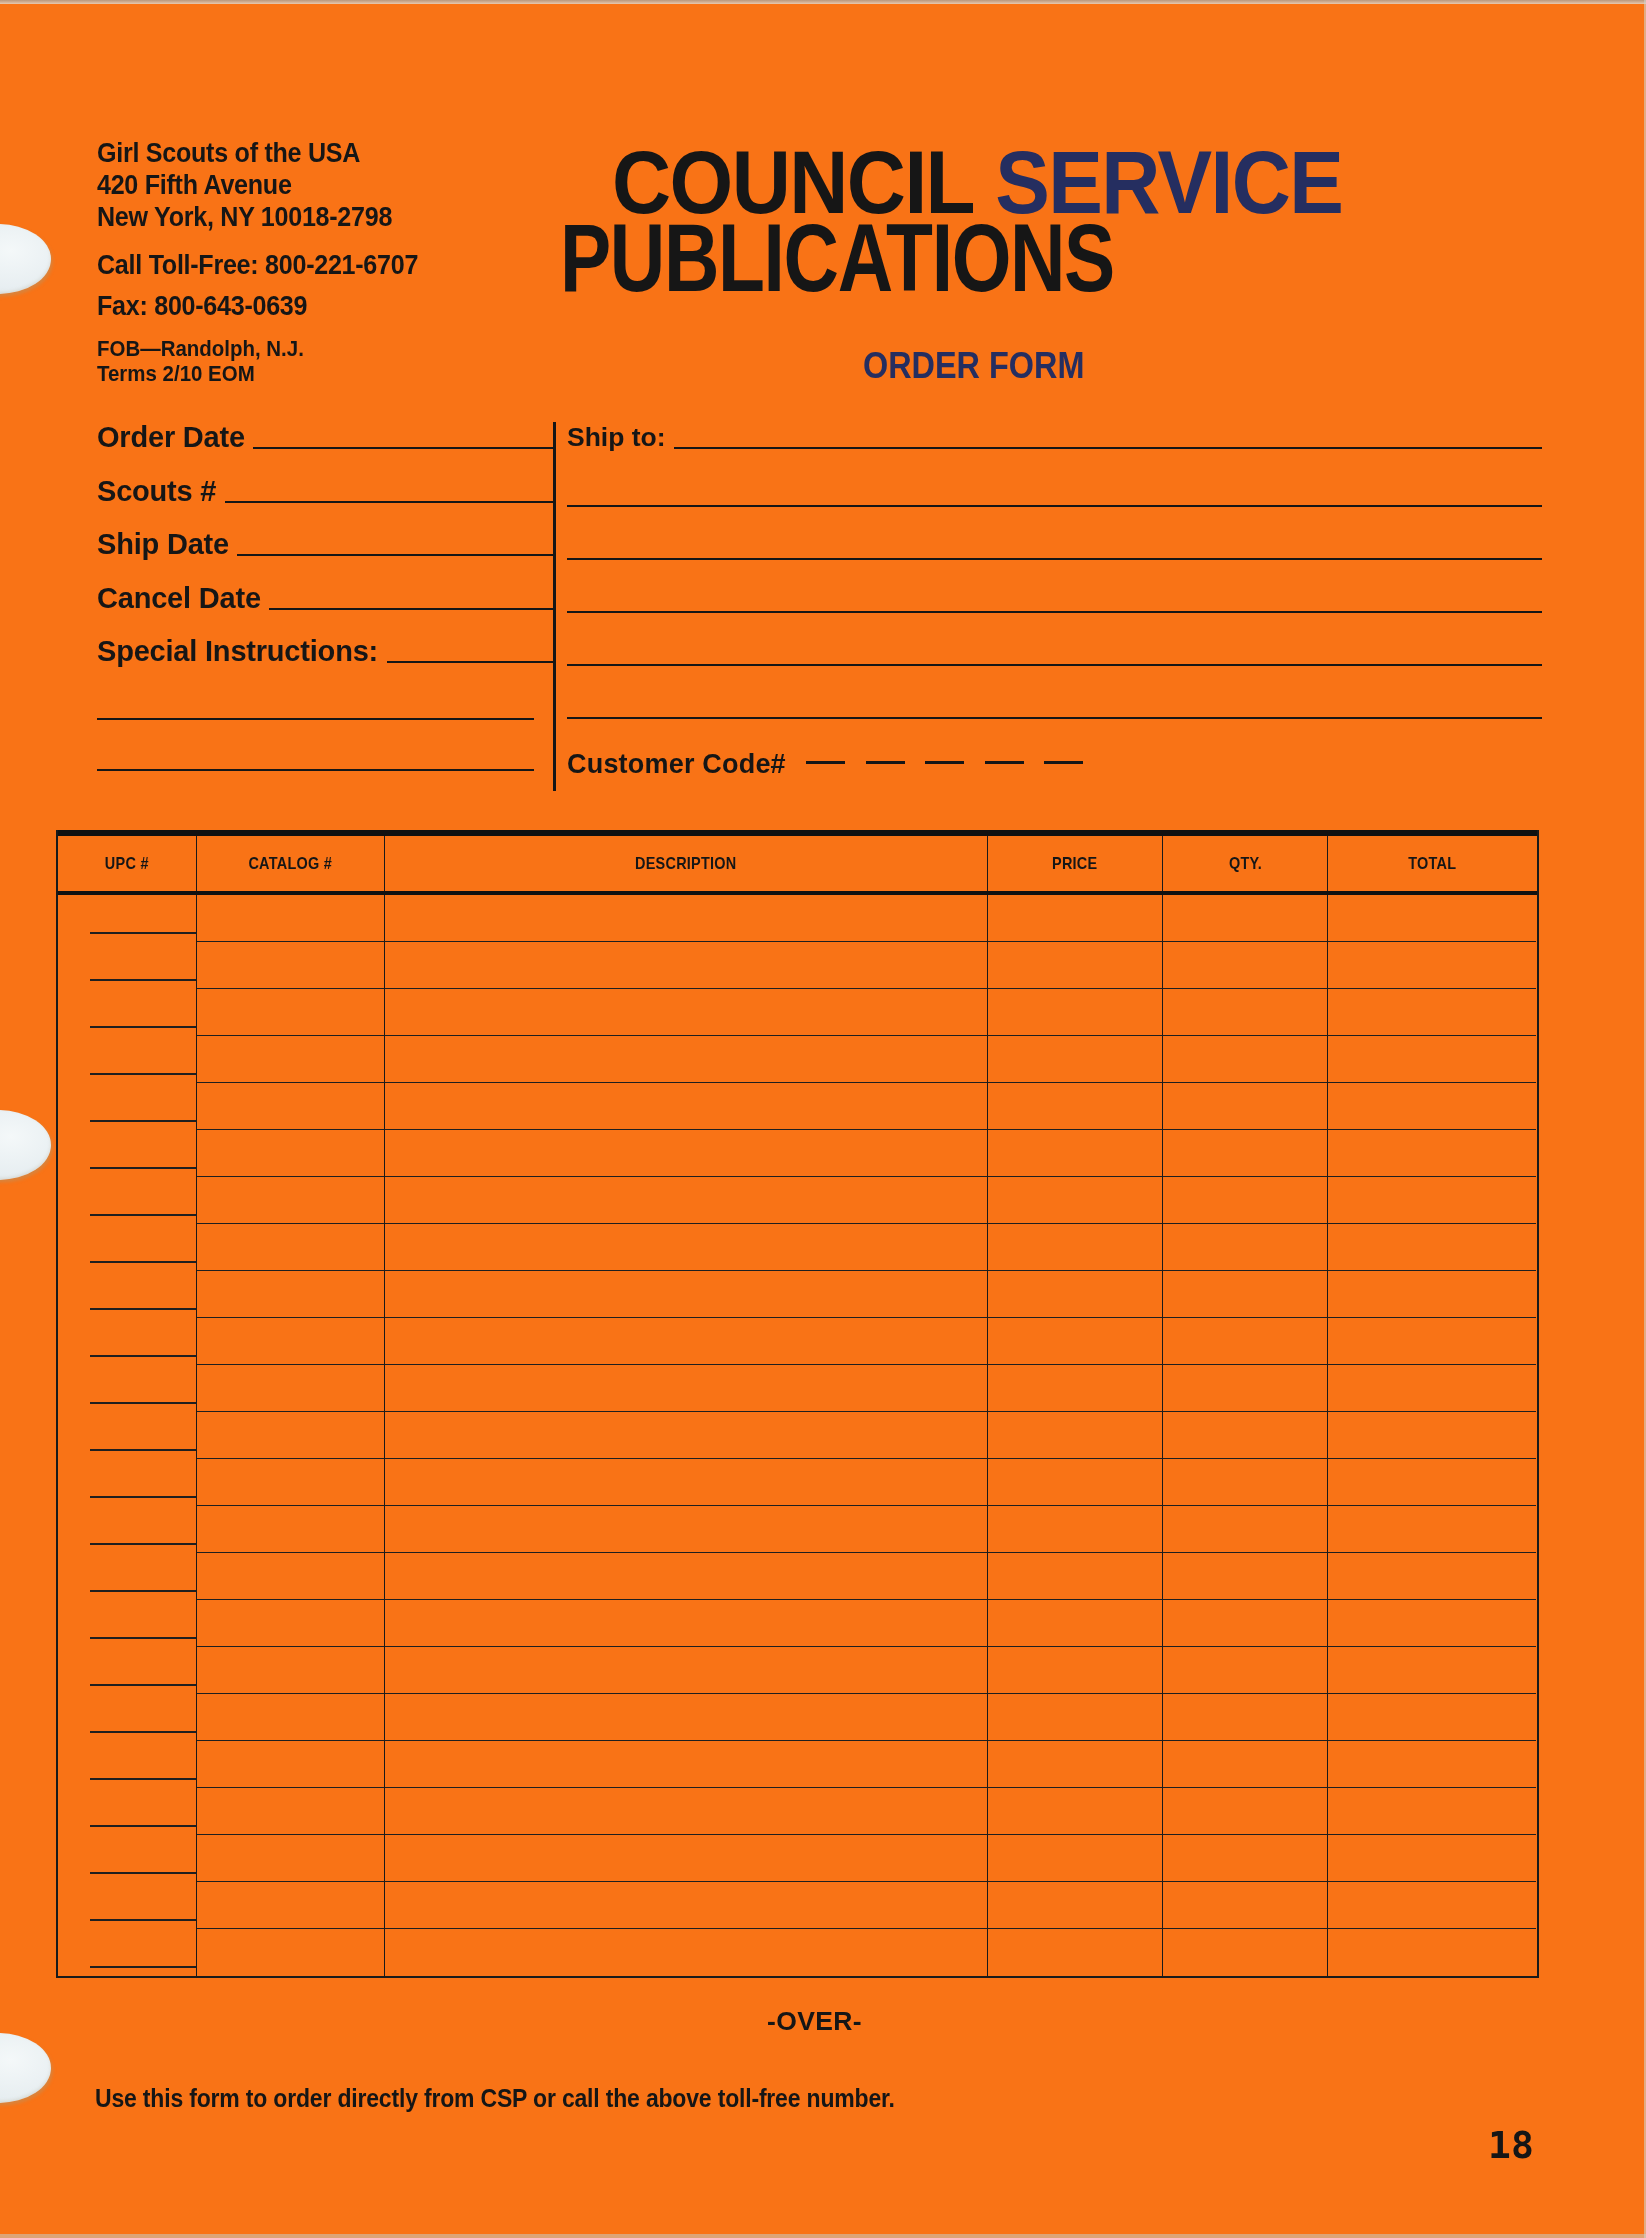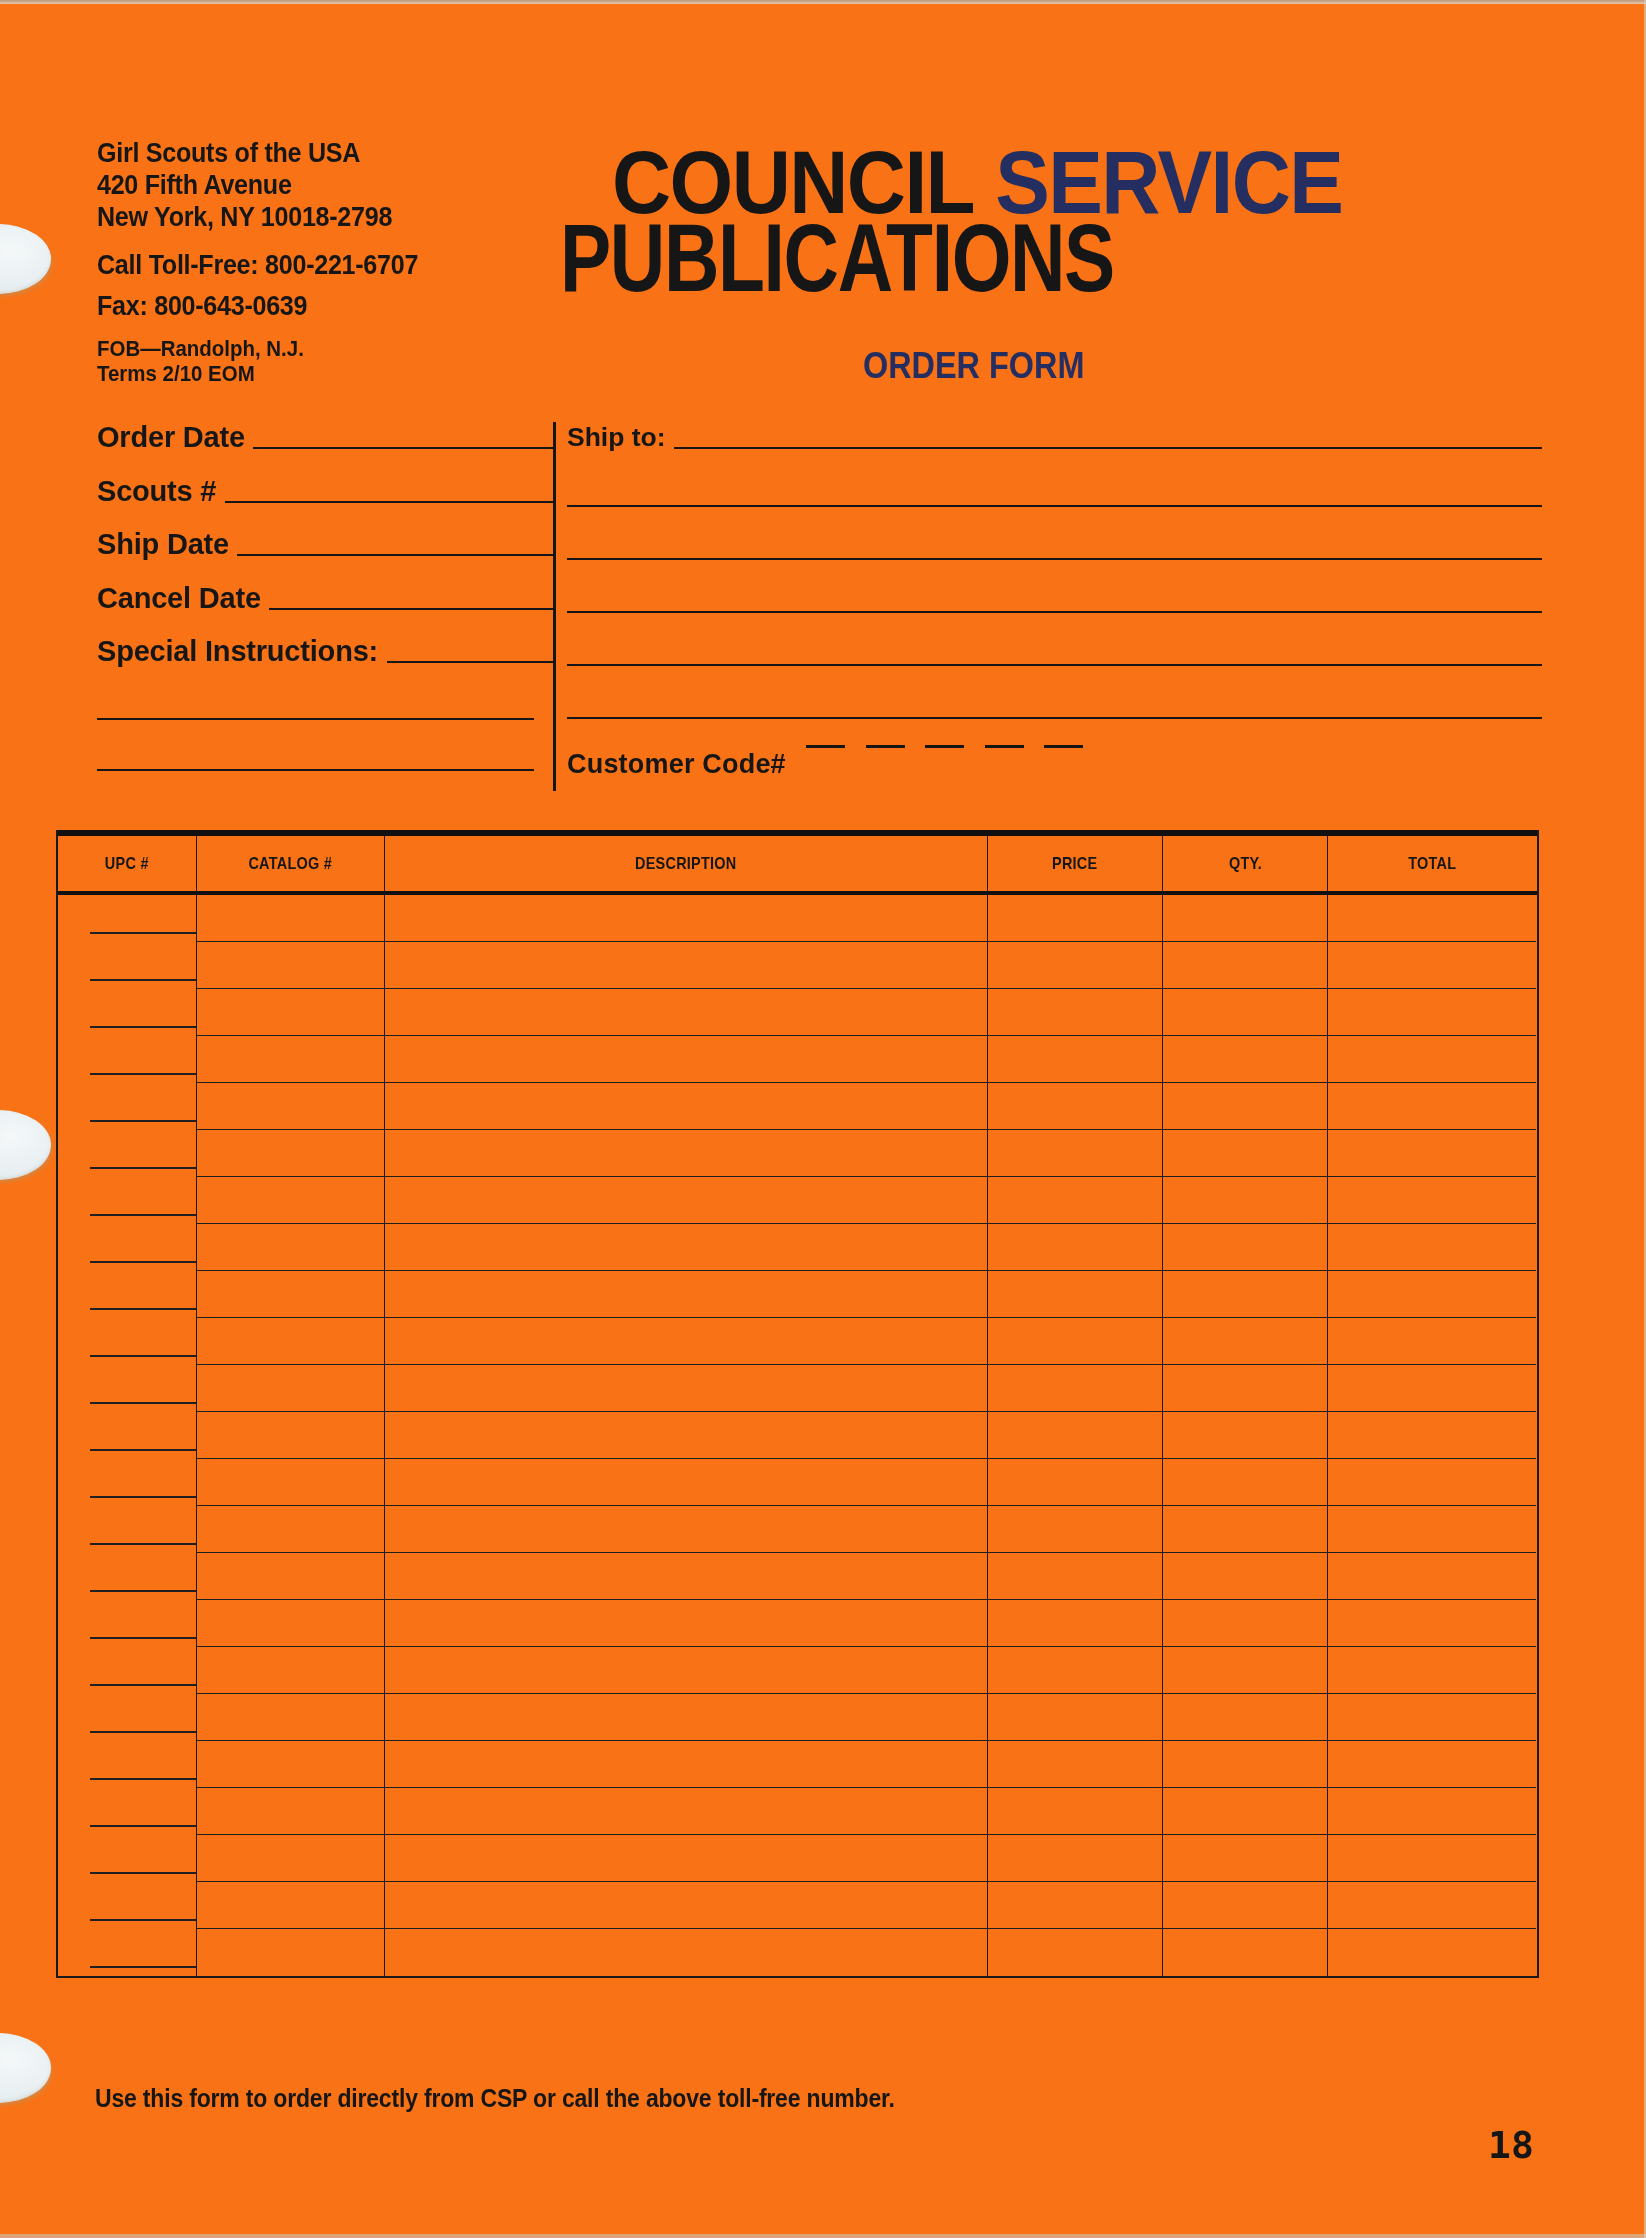--- a/index.html
+++ b/index.html
@@ -51,21 +51,21 @@
 
   .v-divider{position:absolute;left:553px;top:422px;width:2.6px;height:369px;background:#161616;}
 
   
   .ship-to{position:absolute;left:567px;top:420px;width:975px;}
   .ship-row{display:flex;align-items:flex-end;height:34px;}
   .ship-label{font-size:26.5px;font-weight:700;line-height:34px;white-space:nowrap;}
   .ship-to .blank-line{width:100%;height:0;border-bottom:2.6px solid #161616;margin-top:51px;}
 
   
-  .customer-code{position:absolute;left:567px;top:745px;display:flex;align-items:flex-start;height:38px;}
+  .customer-code{position:absolute;left:567px;top:745px;display:flex;align-items:center;height:38px;}
   .cc-label{font-size:27px;font-weight:700;line-height:38px;white-space:nowrap;letter-spacing:0.2px;}
   .cc-dash{width:39px;border-bottom:3.4px solid #161616;margin-left:20.5px;margin-bottom:3.4px;}
 
   
   .order-table{
     position:absolute;left:56px;top:830px;width:1483px;box-sizing:border-box;
     border-left:2.6px solid #1a1a1a;border-right:2.6px solid #1a1a1a;border-bottom:2.6px solid #1a1a1a;
   }
   .thead{
     display:grid;grid-template-columns:139px 188px 603px 175px 165px 208px;
@@ -369,17 +369,18 @@
           <div class="tcell c0"></div>
           <div class="tcell c1"></div>
           <div class="tcell c2"></div>
           <div class="tcell c3"></div>
           <div class="tcell c4"></div>
           <div class="tcell c5"></div>
         </div>
       </div>
   </div>
 
+  <div class="over">-OVER-</div>
   <div class="footer-note"><span>Use this form to order directly from CSP or call the above toll-free number.</span></div>
   <div class="page-number">18</div>
 
 </div>
 
 
 </body></html>

